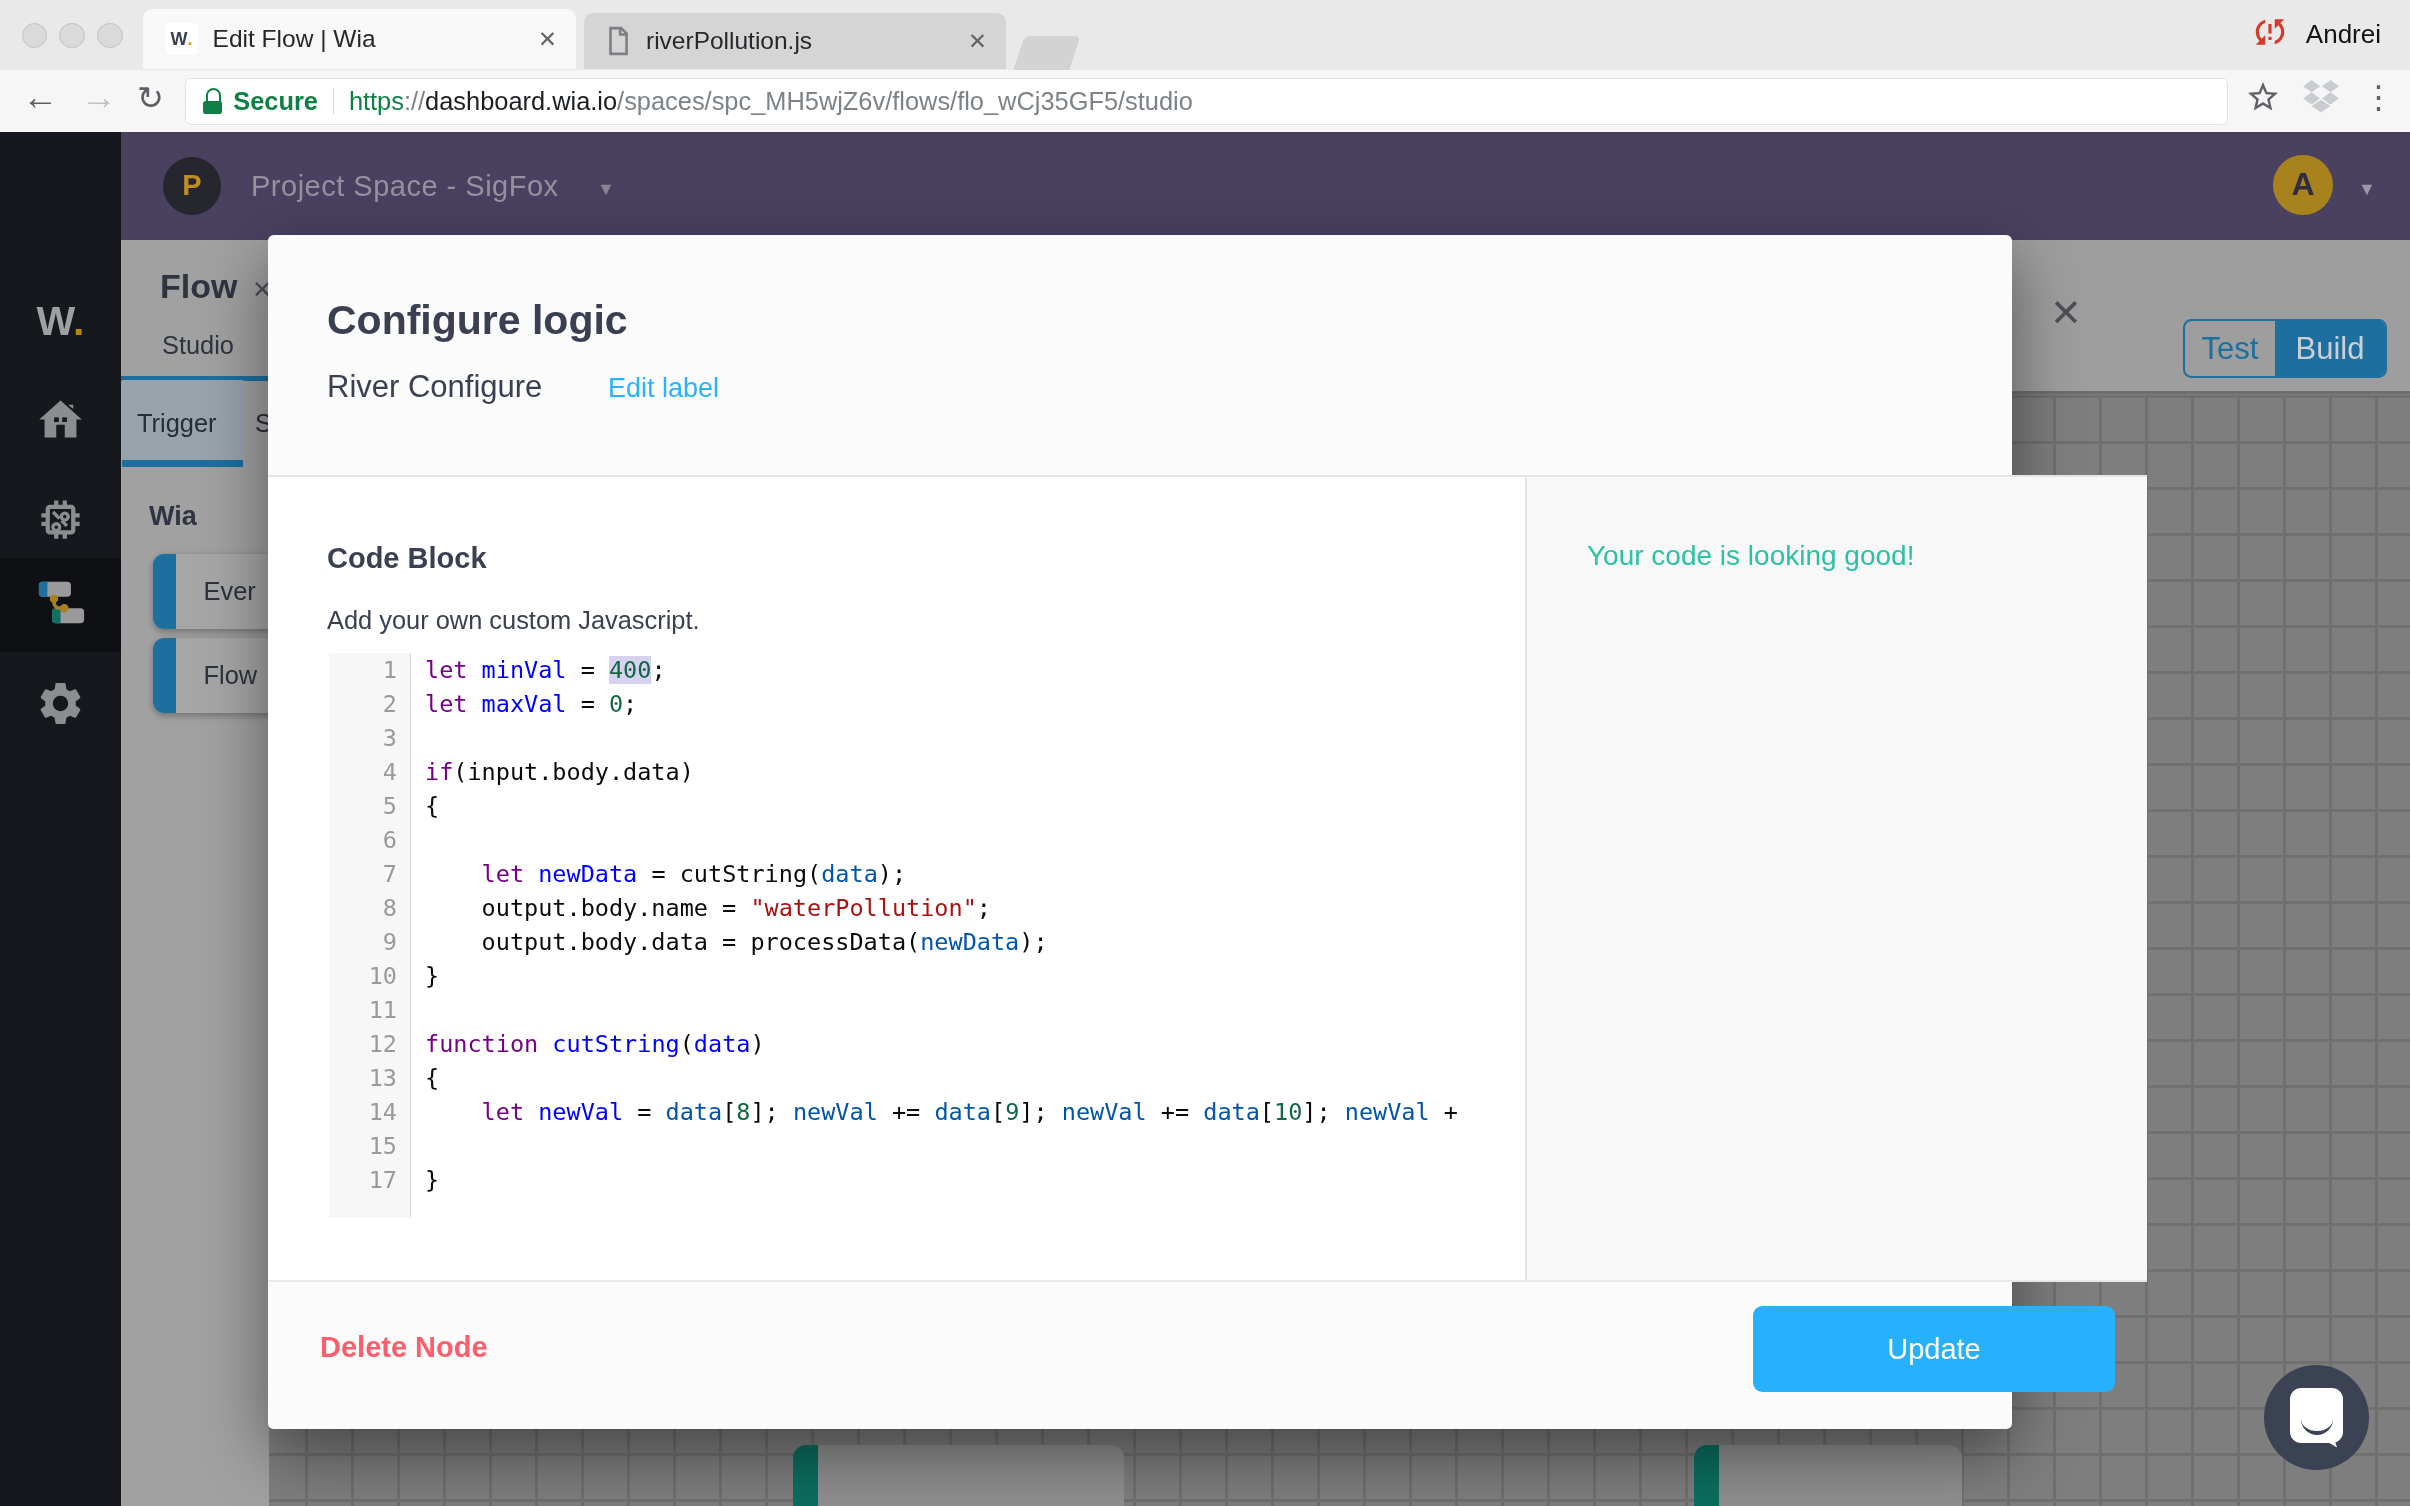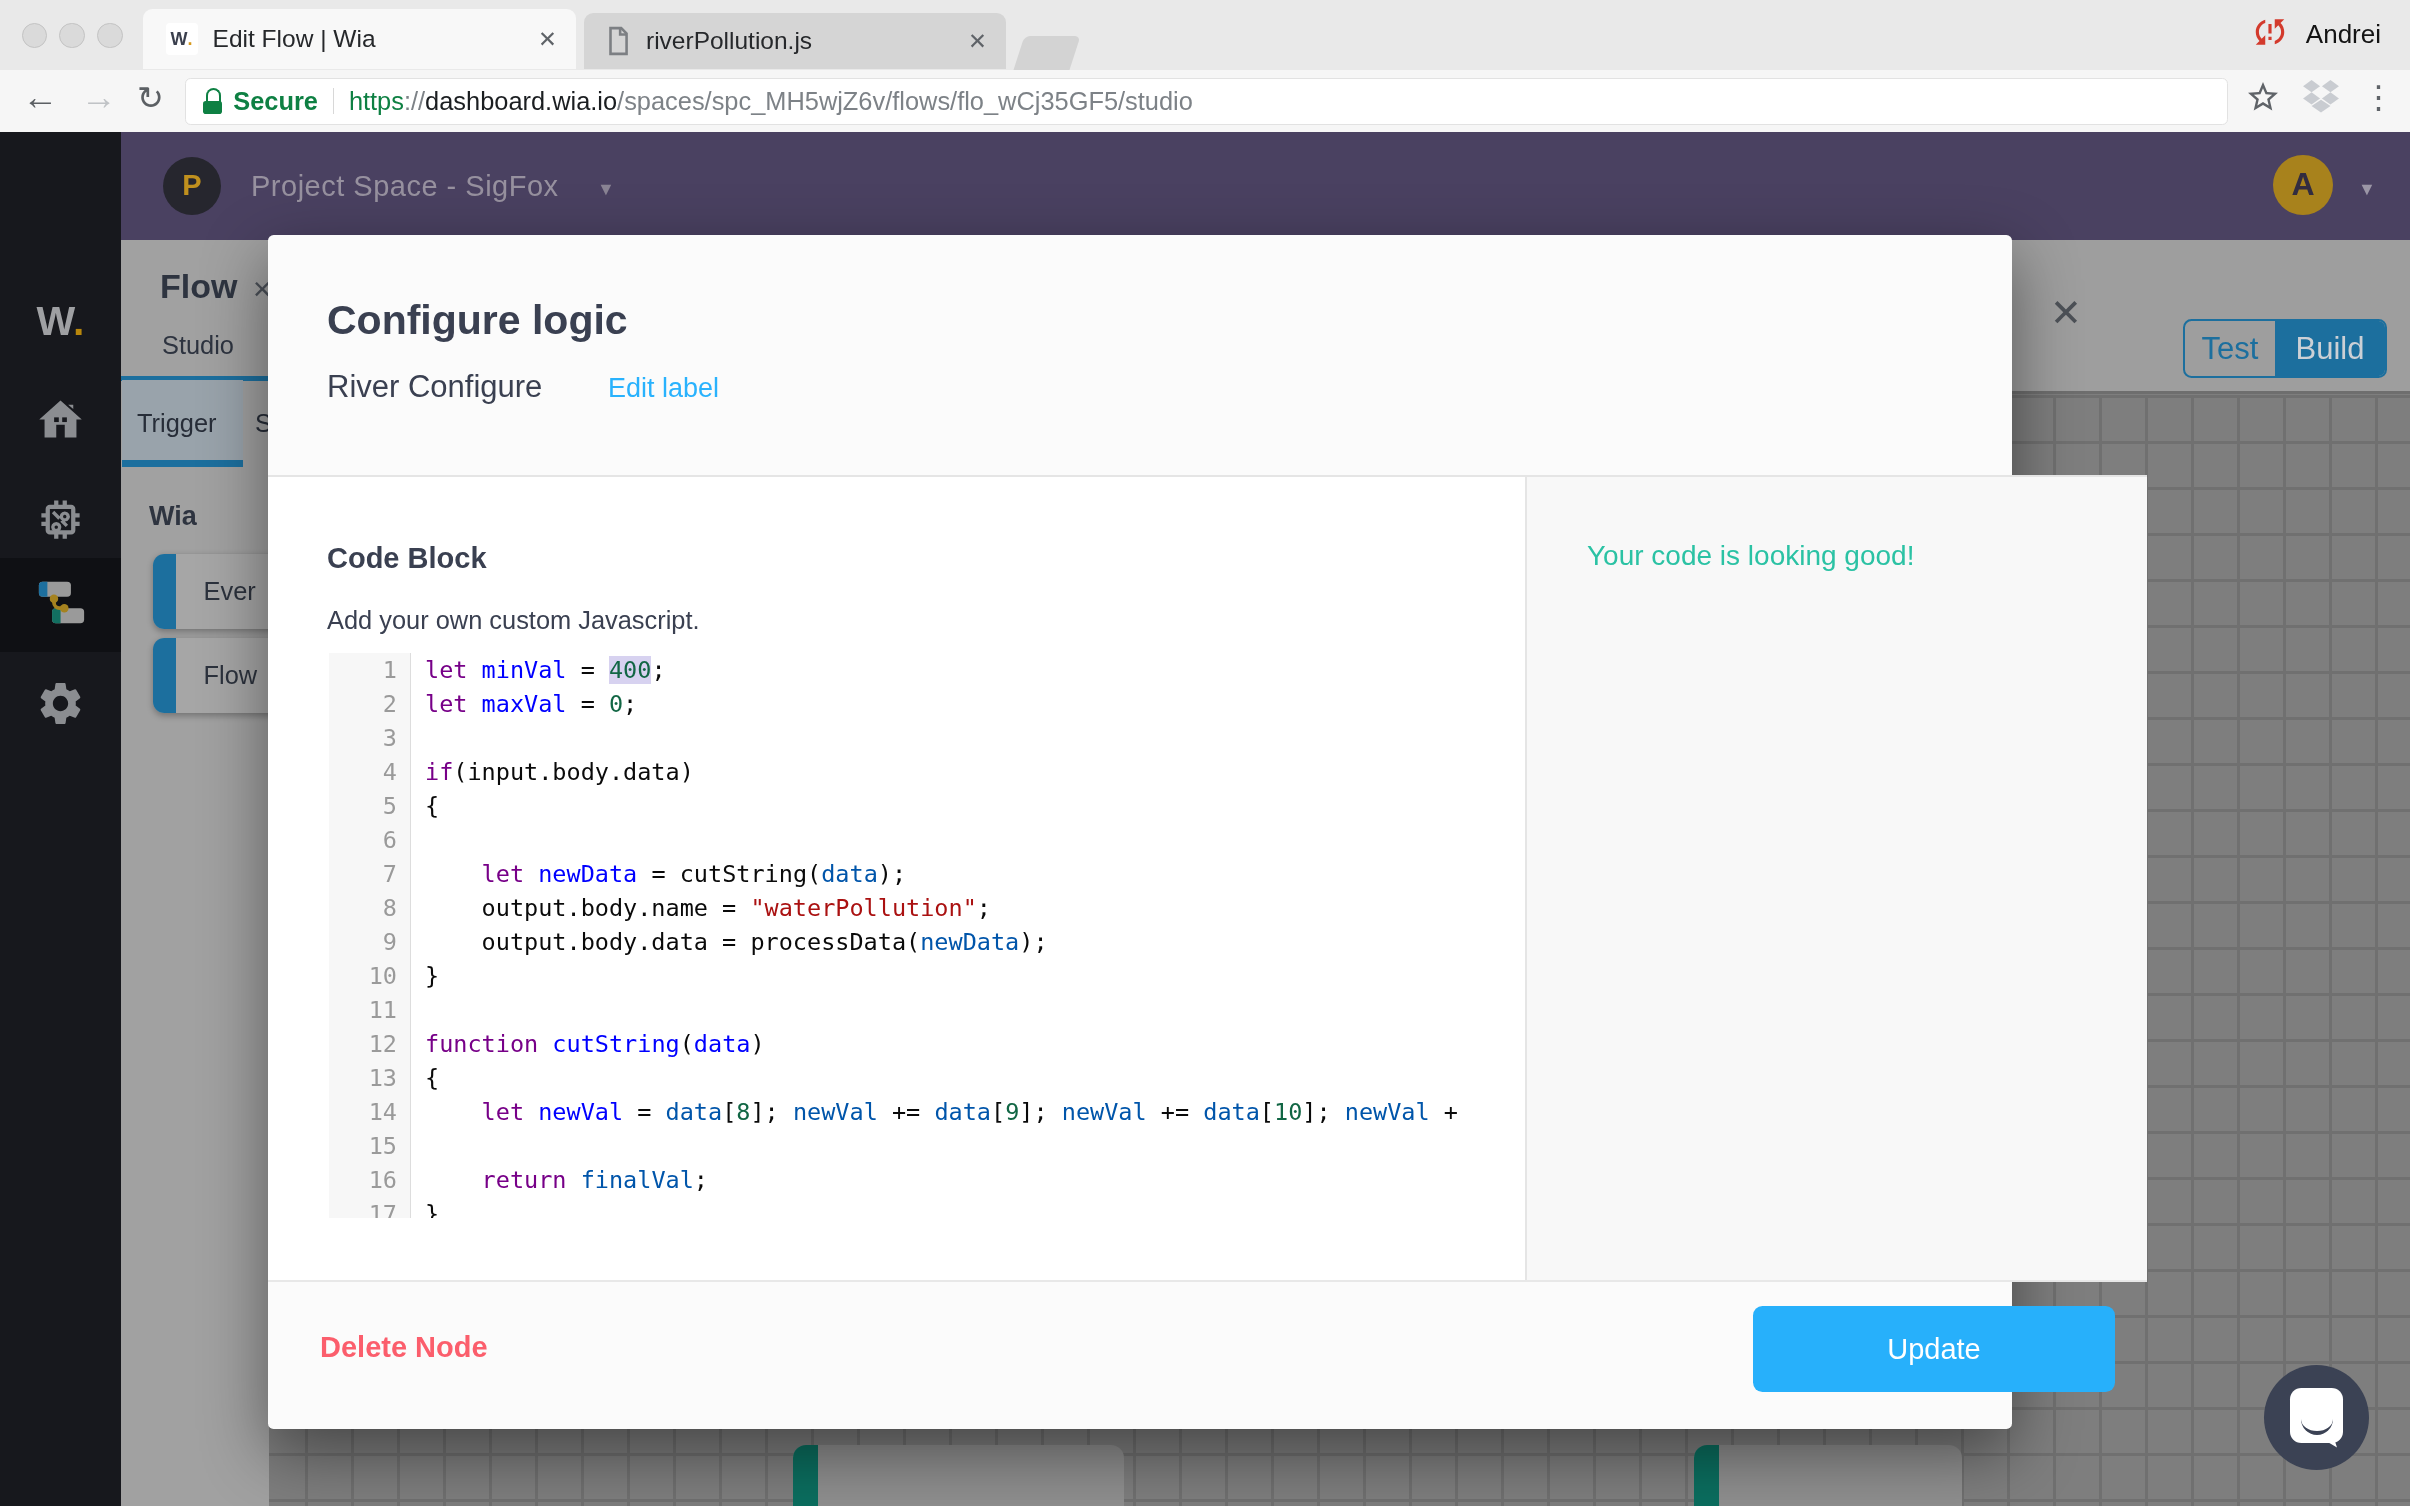--- a/index.html
+++ b/index.html
@@ -339,24 +339,20 @@
             <span class="lt"><span class="c-pl">{</span></span>
           </div>
           <div class="cl">
             <span class="ln">14</span>
             <span class="lt"><span class="c-pl">    </span><span class="c-kw">let</span><span class="c-pl"> </span><span class="c-def">newVal</span><span class="c-pl"> = </span><span class="c-v2">data</span><span class="c-pl">[</span><span class="c-num">8</span><span class="c-pl">]; </span><span class="c-v2">newVal</span><span class="c-pl"> += </span><span class="c-v2">data</span><span class="c-pl">[</span><span class="c-num">9</span><span class="c-pl">]; </span><span class="c-v2">newVal</span><span class="c-pl"> += </span><span class="c-v2">data</span><span class="c-pl">[</span><span class="c-num">10</span><span class="c-pl">]; </span><span class="c-v2">newVal</span><span class="c-pl"> +</span></span>
           </div>
           <div class="cl">
             <span class="ln">15</span>
           </div>
           <div class="cl">
-            <span class="ln">16</span>
-            <span class="lt"><span class="c-pl">    </span><span class="c-kw">return</span><span class="c-pl"> </span><span class="c-v2">finalVal</span><span class="c-pl">;</span></span>
-          </div>
-          <div class="cl">
             <span class="ln">17</span>
             <span class="lt"><span class="c-pl">}</span></span>
           </div>
         </div>
     </div>
 
     <div class="abs m-div2"></div>
     <div class="abs m-delete">Delete Node</div>
     <div class="abs m-update center">Update</div>
   </div>

